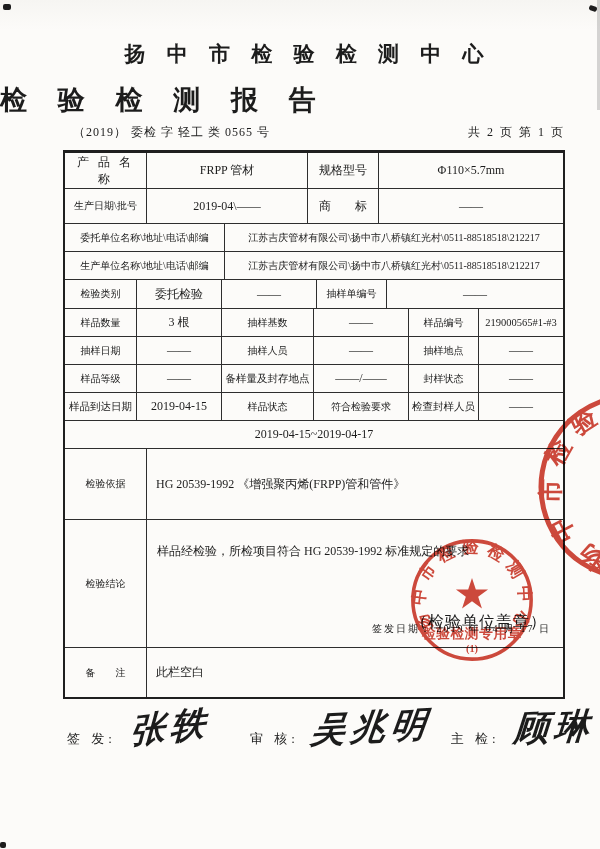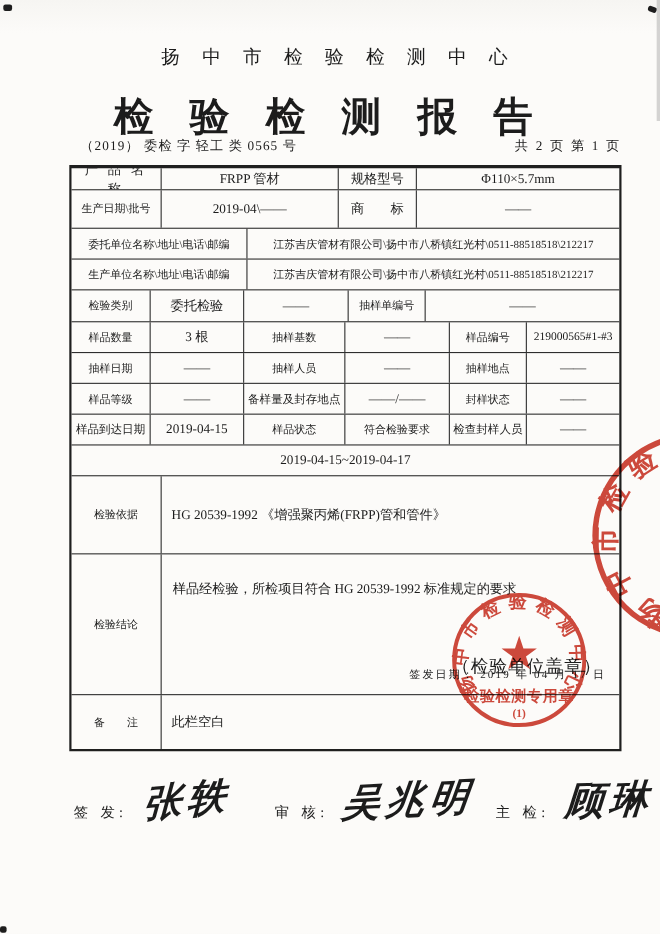--- a/index.html
+++ b/index.html
@@ -11,42 +11,42 @@
   }
   .page{position:absolute;inset:0;background:linear-gradient(180deg,#f6f5f2 0,#fcfbf9 30px,#fcfbf9 100%)}
   
   .speck{position:absolute;background:#1d1d1d;border-radius:2px}
   #sp1{left:3px;top:4px;width:8px;height:6px}
   #sp2{left:589px;top:6px;width:8px;height:5px;transform:rotate(20deg)}
   #sp3{left:0px;top:842px;width:6px;height:6px}
   .edge-shadow{position:absolute;right:0;top:0;width:3px;height:110px;background:#777;opacity:.30}
 
   .org-name{position:absolute;top:40px;left:16px;right:0;text-align:center;
-    font-size:17px;font-weight:normal;letter-spacing:8px;white-space:nowrap}
-  .report-title{position:absolute;top:82px;left:0;right:0;text-align:center;
-    font-size:36px;font-weight:bold;letter-spacing:12px;white-space:nowrap}
+    font-size:21px;font-weight:bold;letter-spacing:8px;white-space:nowrap}
+  .report-title{position:absolute;top:82px;left:0;right:0;
+    font-size:27px;font-weight:bold;letter-spacing:12px;white-space:nowrap}
   .refline{position:absolute;top:124px;left:63px;width:502px;display:flex;
     justify-content:space-between;align-items:flex-end;font-size:12px}
   .refline .lft{padding-left:10px;letter-spacing:1px}
   .refline .rgt{letter-spacing:2px}
 
   .tbl{position:absolute;left:63px;top:150px;width:502px;
     border:2px solid #1f1f1f;border-top-width:3px;box-sizing:border-box;background:transparent}
   .row{display:flex;border-bottom:1px solid #2e2e2e;box-sizing:border-box}
   .row:last-child{border-bottom:none}
   .cell{border-right:1px solid #2e2e2e;display:flex;align-items:center;justify-content:center;
     font-size:12px;text-align:center;box-sizing:border-box;padding:0 2px;overflow:hidden}
   .cell:last-child{border-right:none}
   .flex1{flex:1}
   .sm{font-size:10px}
   .xs{font-size:10.5px}
   .lsp{letter-spacing:3px}
   .leftal{justify-content:flex-start;text-align:left;padding-left:9px}
   
-  .h36{height:20px}.h35{height:35px}.h29{height:29px}.h28{height:28px}
+  .h36{height:36px}.h35{height:35px}.h29{height:29px}.h28{height:28px}
   .h71{height:71px}.h128{height:128px}.h49{height:49px}
   
   .wA1{width:82px}.wA2{width:161px}.wA3{width:71px}
   .wB1{width:160px}
   .wC1{width:72px}.wC2{width:85px}.wC3{width:92px}.wC4{width:95px}.wC5{width:70px}
   .wE1{width:82px}
 
   .concl{position:relative;display:block;padding:22px 10px 0 10px;font-size:12px;text-align:left}
   .concl-text{line-height:1.5}
   .seal-note{position:absolute;right:16px;top:92px;font-size:16px;letter-spacing:1px}

